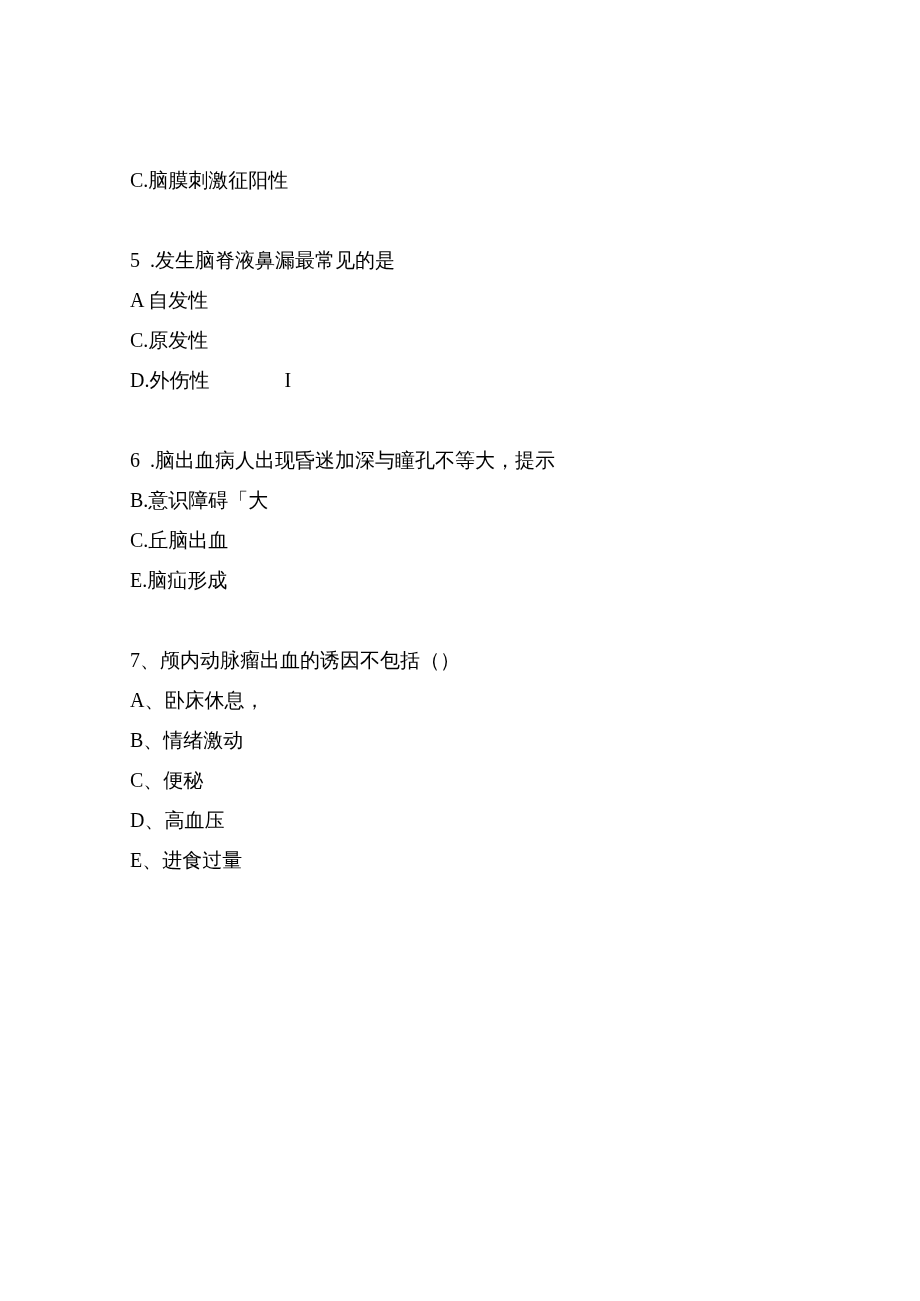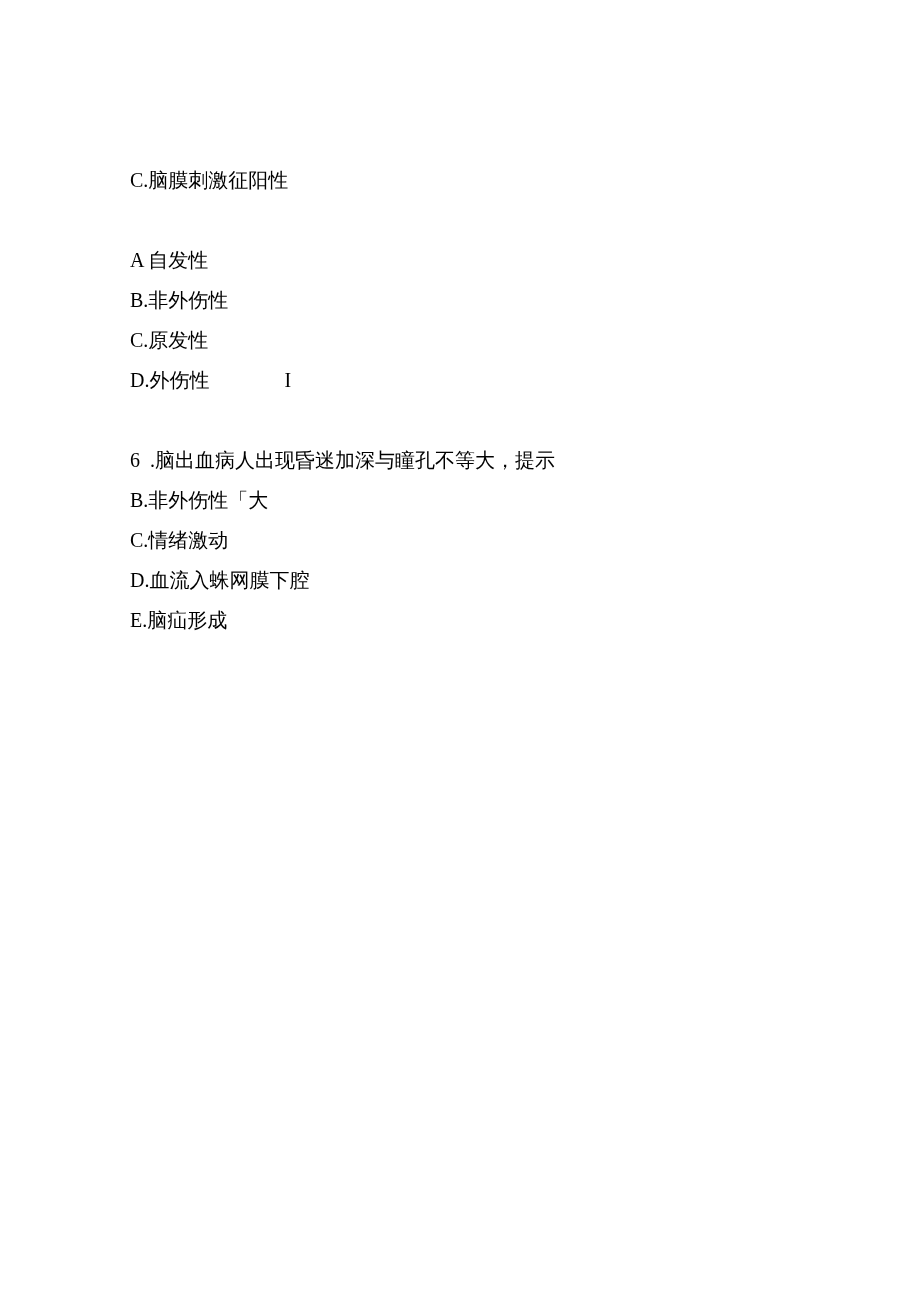--- a/index.html
+++ b/index.html
@@ -31,28 +31,35 @@
 </head>
 <body>
 
 <div class="page">
 
   <div class="block">
     <div class="line">C.脑膜刺激征阳性</div>
   </div>
 
   <div class="block">
+    <div class="line">5  .发生脑脊液鼻漏最常见的是</div>
     <div class="line">A 自发性</div>
-    <div class="line">B.非外伤性</div>
     <div class="line">C.原发性</div>
     <div class="line">D.外伤性               I</div>
   </div>
 
   <div class="block">
     <div class="line">6  .脑出血病人出现昏迷加深与瞳孔不等大，提示</div>
-    <div class="line">B.非外伤性「大</div>
-    <div class="line">C.情绪激动</div>
-    <div class="line">D.血流入蛛网膜下腔</div>
+    <div class="line">B.意识障碍「大</div>
+    <div class="line">C.丘脑出血</div>
     <div class="line">E.脑疝形成</div>
   </div>
 
+  <div class="block">
+    <div class="line">7、颅内动脉瘤出血的诱因不包括（）</div>
+    <div class="line">A、卧床休息，</div>
+    <div class="line">B、情绪激动</div>
+    <div class="line">C、便秘</div>
+    <div class="line">D、高血压</div>
+    <div class="line">E、进食过量</div>
+  </div>
 
 </div>
 
 </body></html>

